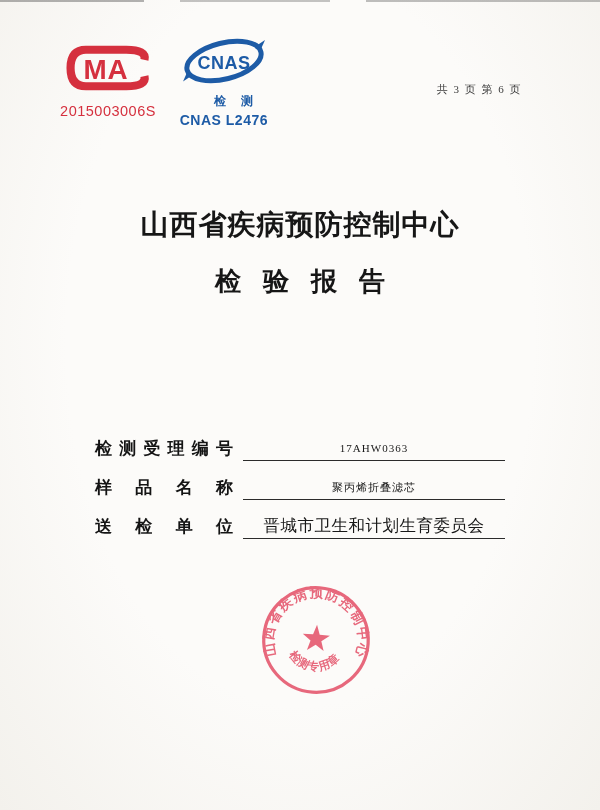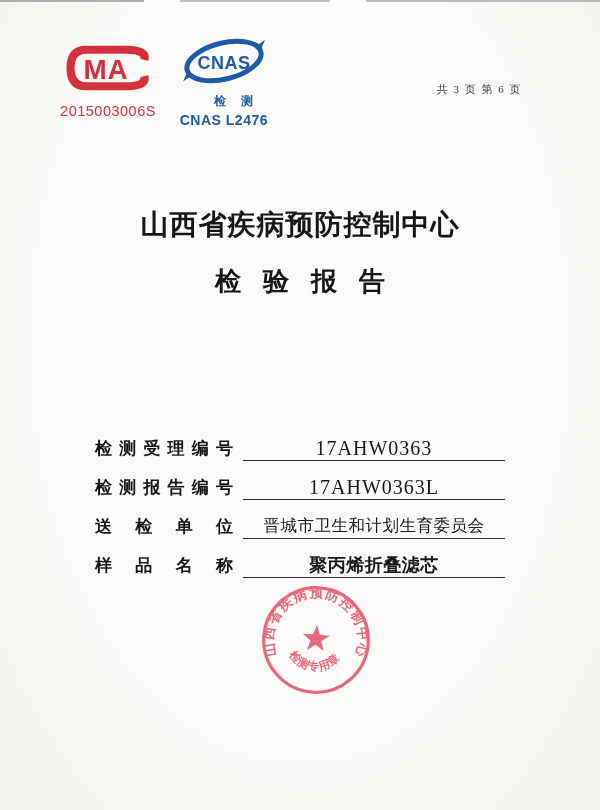--- a/index.html
+++ b/index.html
@@ -36,21 +36,21 @@
     font-size:28px;font-weight:bold;letter-spacing:1px;color:#161616;}
   .report-title{position:absolute;top:264px;left:0;width:100%;text-align:center;
     font-size:26px;font-weight:bold;letter-spacing:22px;text-indent:22px;color:#161616;}
   
   .form{position:absolute;top:436px;left:95px;width:410px;}
   .form-row{display:flex;align-items:center;margin-bottom:14px;height:25px;}
   .form-label{width:138px;font-size:17px;font-weight:bold;color:#141414;
     text-align:justify;text-align-last:justify;text-justify:inter-character;
     line-height:25px;flex:none;}
   .form-value{flex:1;margin-left:10px;border-bottom:1.5px solid #2b2b2b;
-    text-align:center;font-size:20px;line-height:24px;letter-spacing:1px;color:#181818;}
+    text-align:center;font-size:11px;line-height:24px;letter-spacing:1px;color:#181818;}
   .form-row:nth-child(3) .form-value{font-size:16.5px;letter-spacing:.5px;}
   .form-row:nth-child(4) .form-value{font-size:18px;font-weight:bold;letter-spacing:.5px;}
   
   .stamp-note{position:absolute;top:616px;left:240px;width:120px;text-align:center;
     font-size:15px;letter-spacing:4px;color:#1c1c1c;}
   .stamp-date{position:absolute;top:650px;left:185px;width:240px;text-align:center;
     font-size:16px;letter-spacing:1px;color:#1c1c1c;}
   .seal{position:absolute;left:259px;top:583px;width:114px;height:114px;
     mix-blend-mode:multiply;opacity:.88;pointer-events:none;}
 </style>
@@ -85,30 +85,26 @@
 
   <div class="org-name">山西省疾病预防控制中心</div>
   <div class="report-title">检验报告</div>
 
   <div class="form">
     <div class="form-row">
       <div class="form-label">检测受理编号</div>
       <div class="form-value">17AHW0363</div>
     </div>
     <div class="form-row">
-      <div class="form-label">检测报告编号</div>
-      <div class="form-value">17AHW0363L</div>
+      <div class="form-label">样品名称</div>
+      <div class="form-value">聚丙烯折叠滤芯</div>
     </div>
     <div class="form-row">
       <div class="form-label">送检单位</div>
       <div class="form-value">晋城市卫生和计划生育委员会</div>
-    </div>
-    <div class="form-row">
-      <div class="form-label">样品名称</div>
-      <div class="form-value">聚丙烯折叠滤芯</div>
     </div>
   </div>
 
 
   <svg class="seal" viewBox="0 0 120 120">
     <g transform="rotate(4 60 60)" fill="#e7556d">
       <circle cx="60" cy="60" r="55" fill="none" stroke="#e7556d" stroke-width="3.4"></circle>
       <path id="sealRing" d="M 19.2 79 A 45 45 0 1 1 100.8 79" fill="none"></path>
       <path id="sealBottom" d="M 32.9 77 A 32 32 0 0 0 87.1 77" fill="none"></path>
       <text font-size="14" letter-spacing="2" font-weight="bold" font-family="Liberation Serif, DejaVu Serif, serif">

